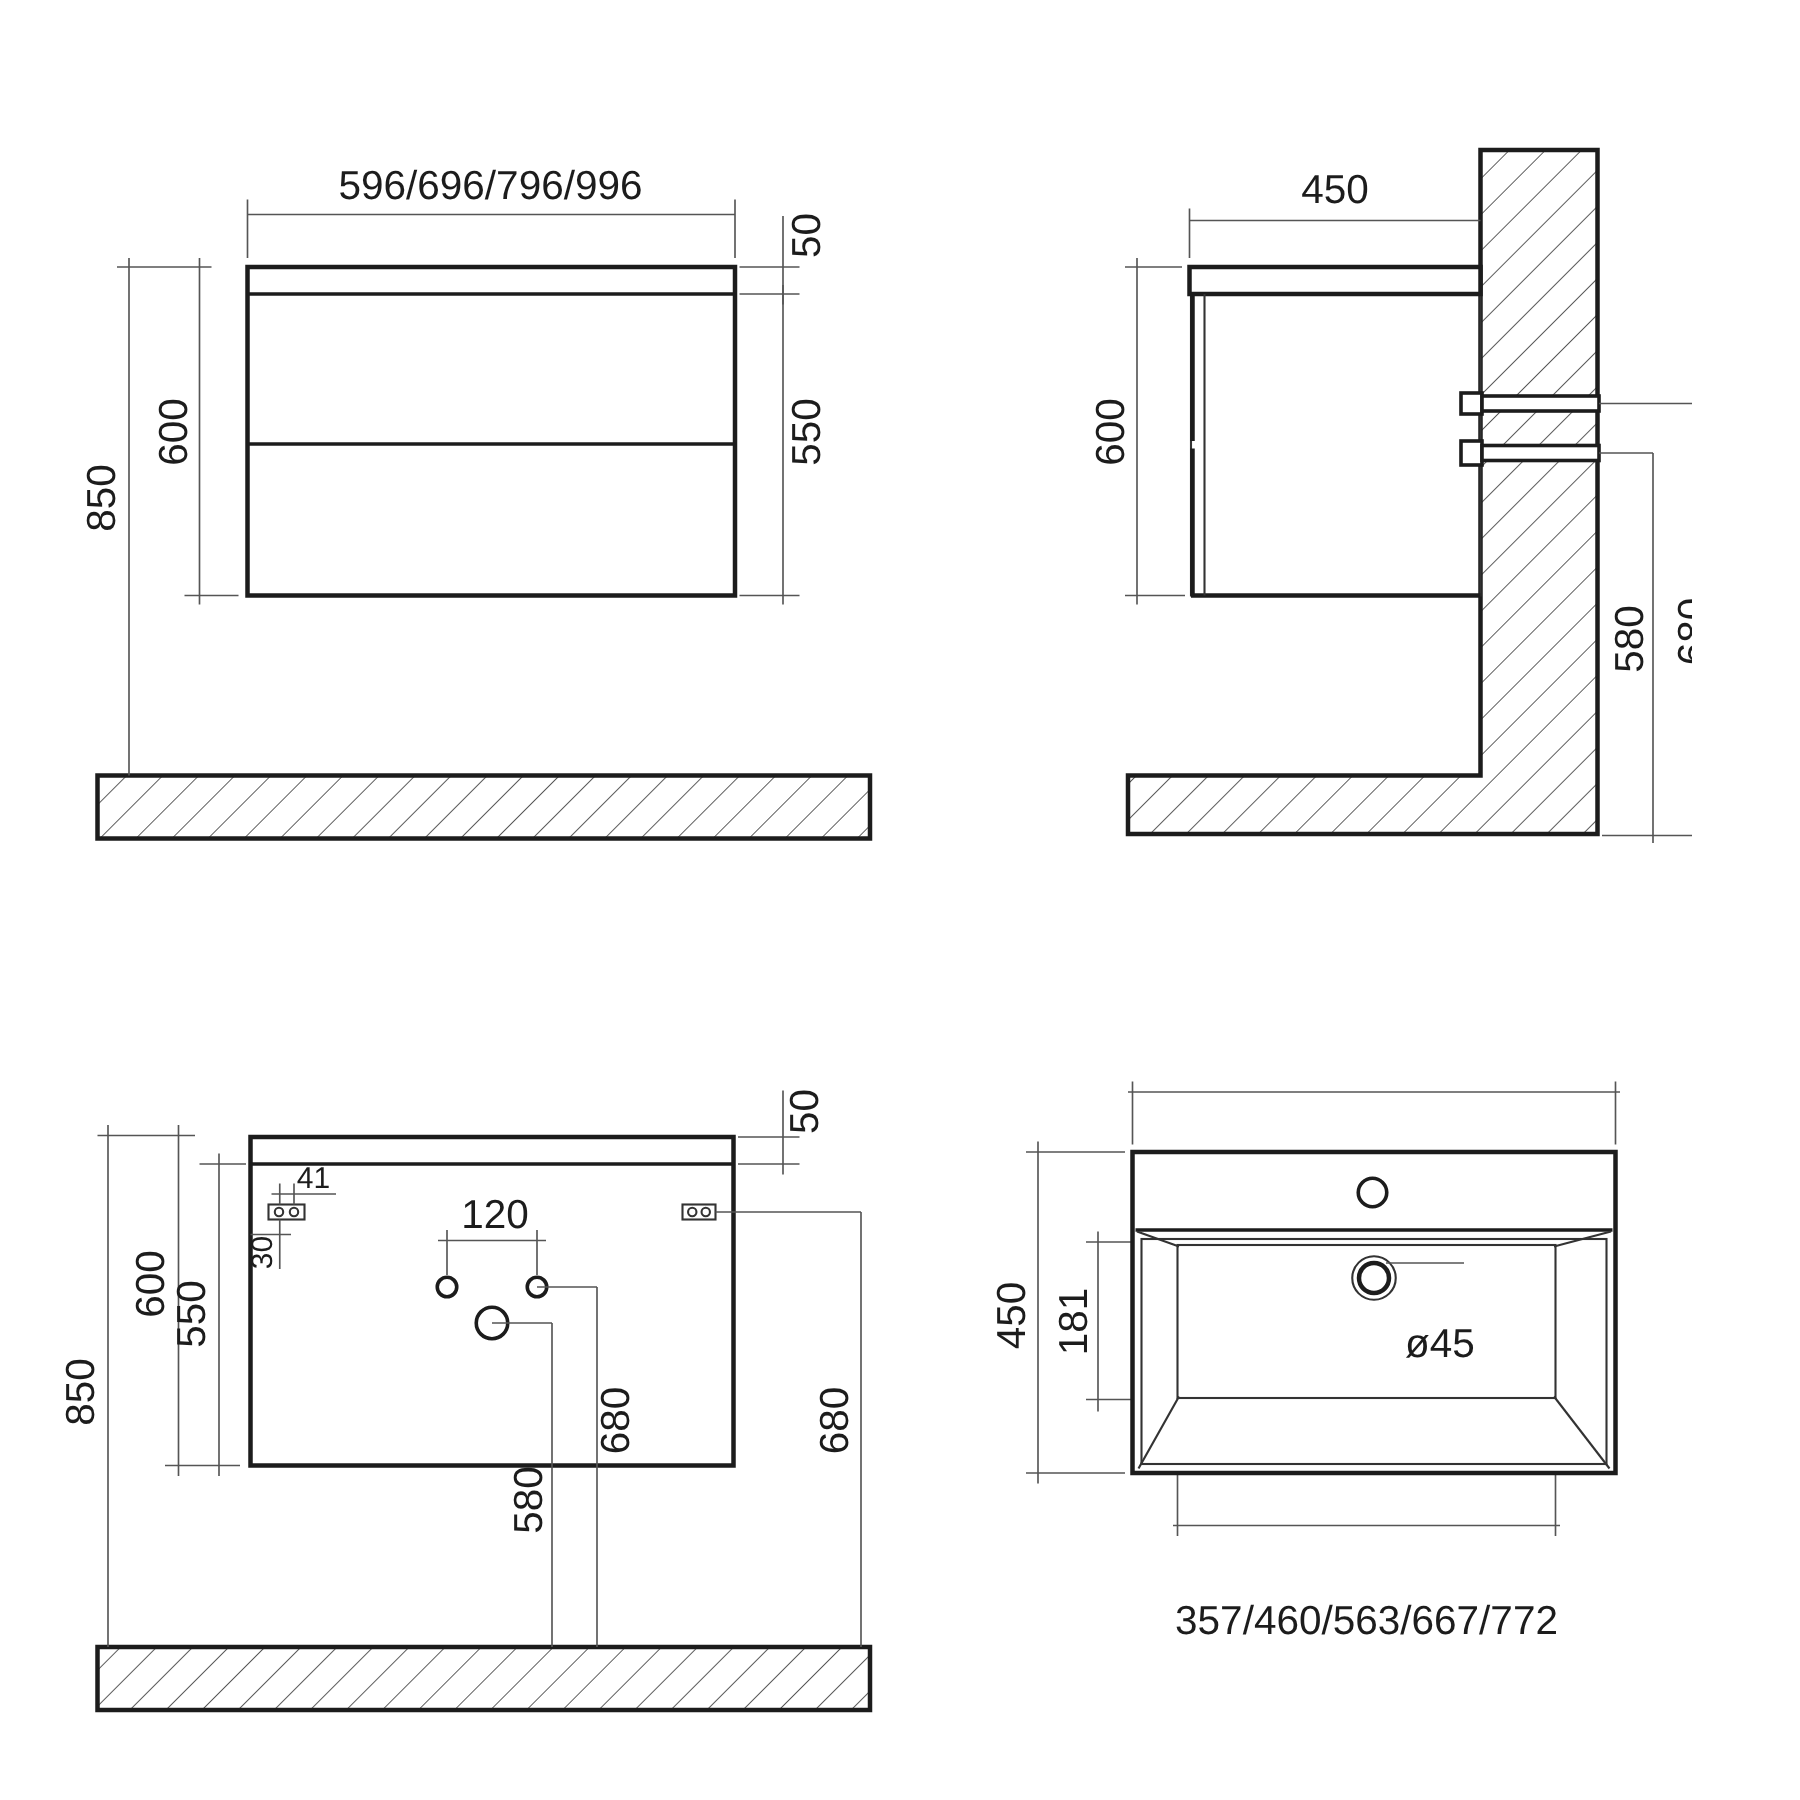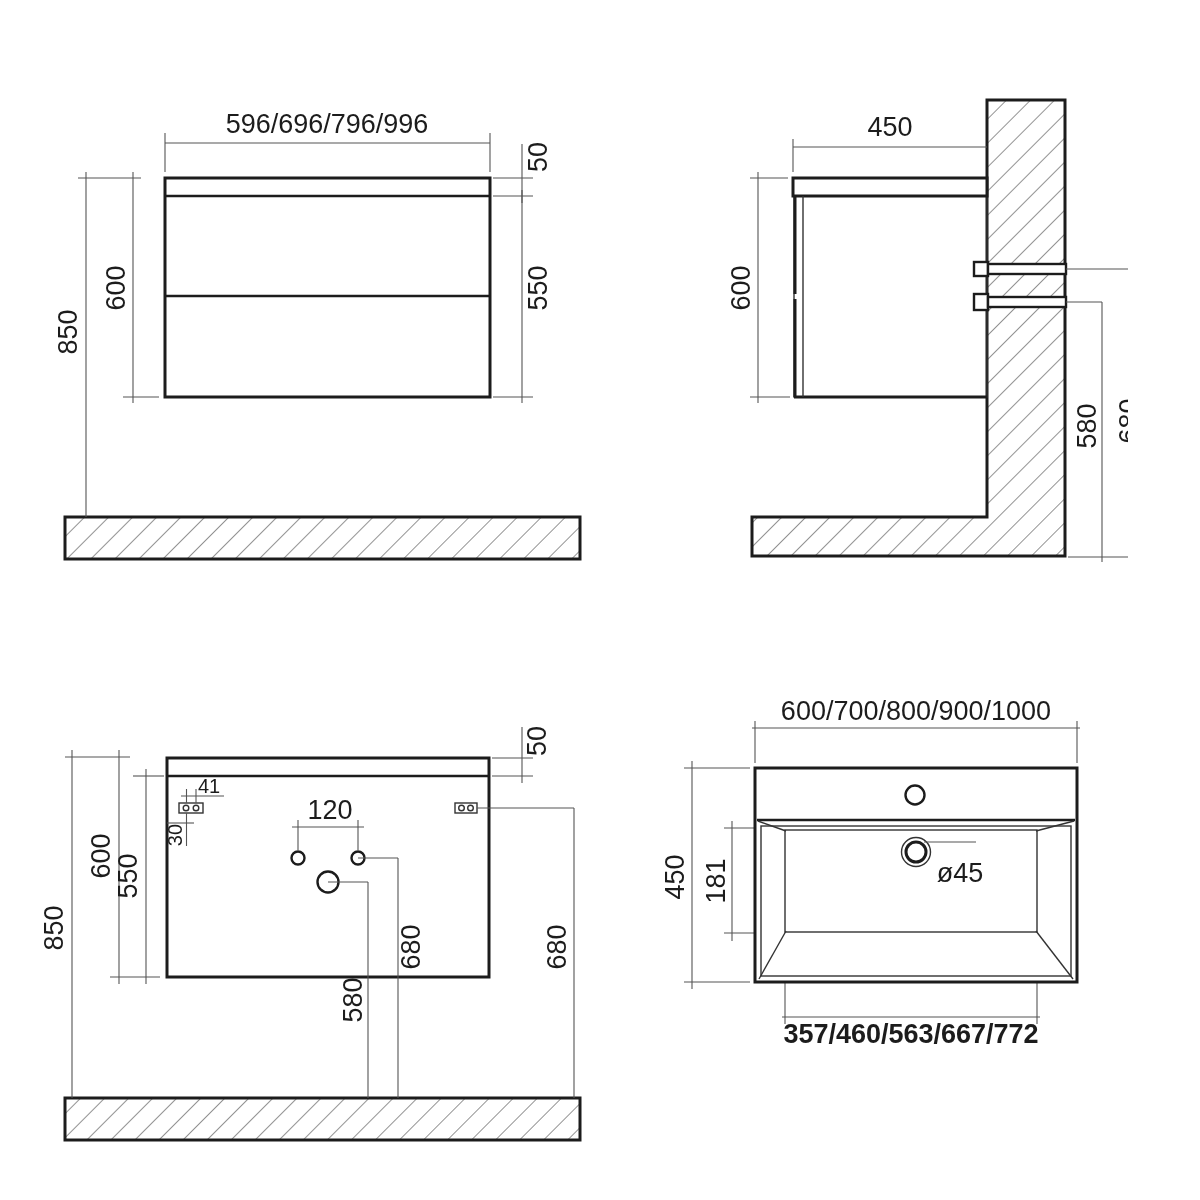--- a/index.html
+++ b/index.html
@@ -176,19 +176,18 @@
 <div class="label rot" style="left:101px;top:856px;">600</div>
 <div class="label rot" style="left:128px;top:876px;">550</div>
 <div class="label rot" style="left:537px;top:741px;">50</div>
 <div class="label" style="left:330px;top:810px;">120</div>
 <div class="label sm" style="left:209px;top:786px;">41</div>
 <div class="label sm rot" style="left:175px;top:835px;">30</div>
 <div class="label rot" style="left:411px;top:947px;">680</div>
 <div class="label rot" style="left:353px;top:1000px;">580</div>
 <div class="label rot" style="left:557px;top:947px;">680</div>
 
-<div class="label" style="left:916px;top:711px;">600/700/800/900/1000</div>
 <div class="label rot" style="left:675px;top:877px;">450</div>
 <div class="label rot" style="left:716px;top:881px;">181</div>
-<div class="label" style="left:960px;top:873px;">ø45</div>
-<div class="label" style="left:911px;top:1034px;font-weight:bold;">357/460/563/667/772</div>
+<div class="label" style="left:960px;top:896px;">ø45</div>
+<div class="label" style="left:911px;top:1081px;">357/460/563/667/772</div>
 
 </div>
 
 </body></html>

